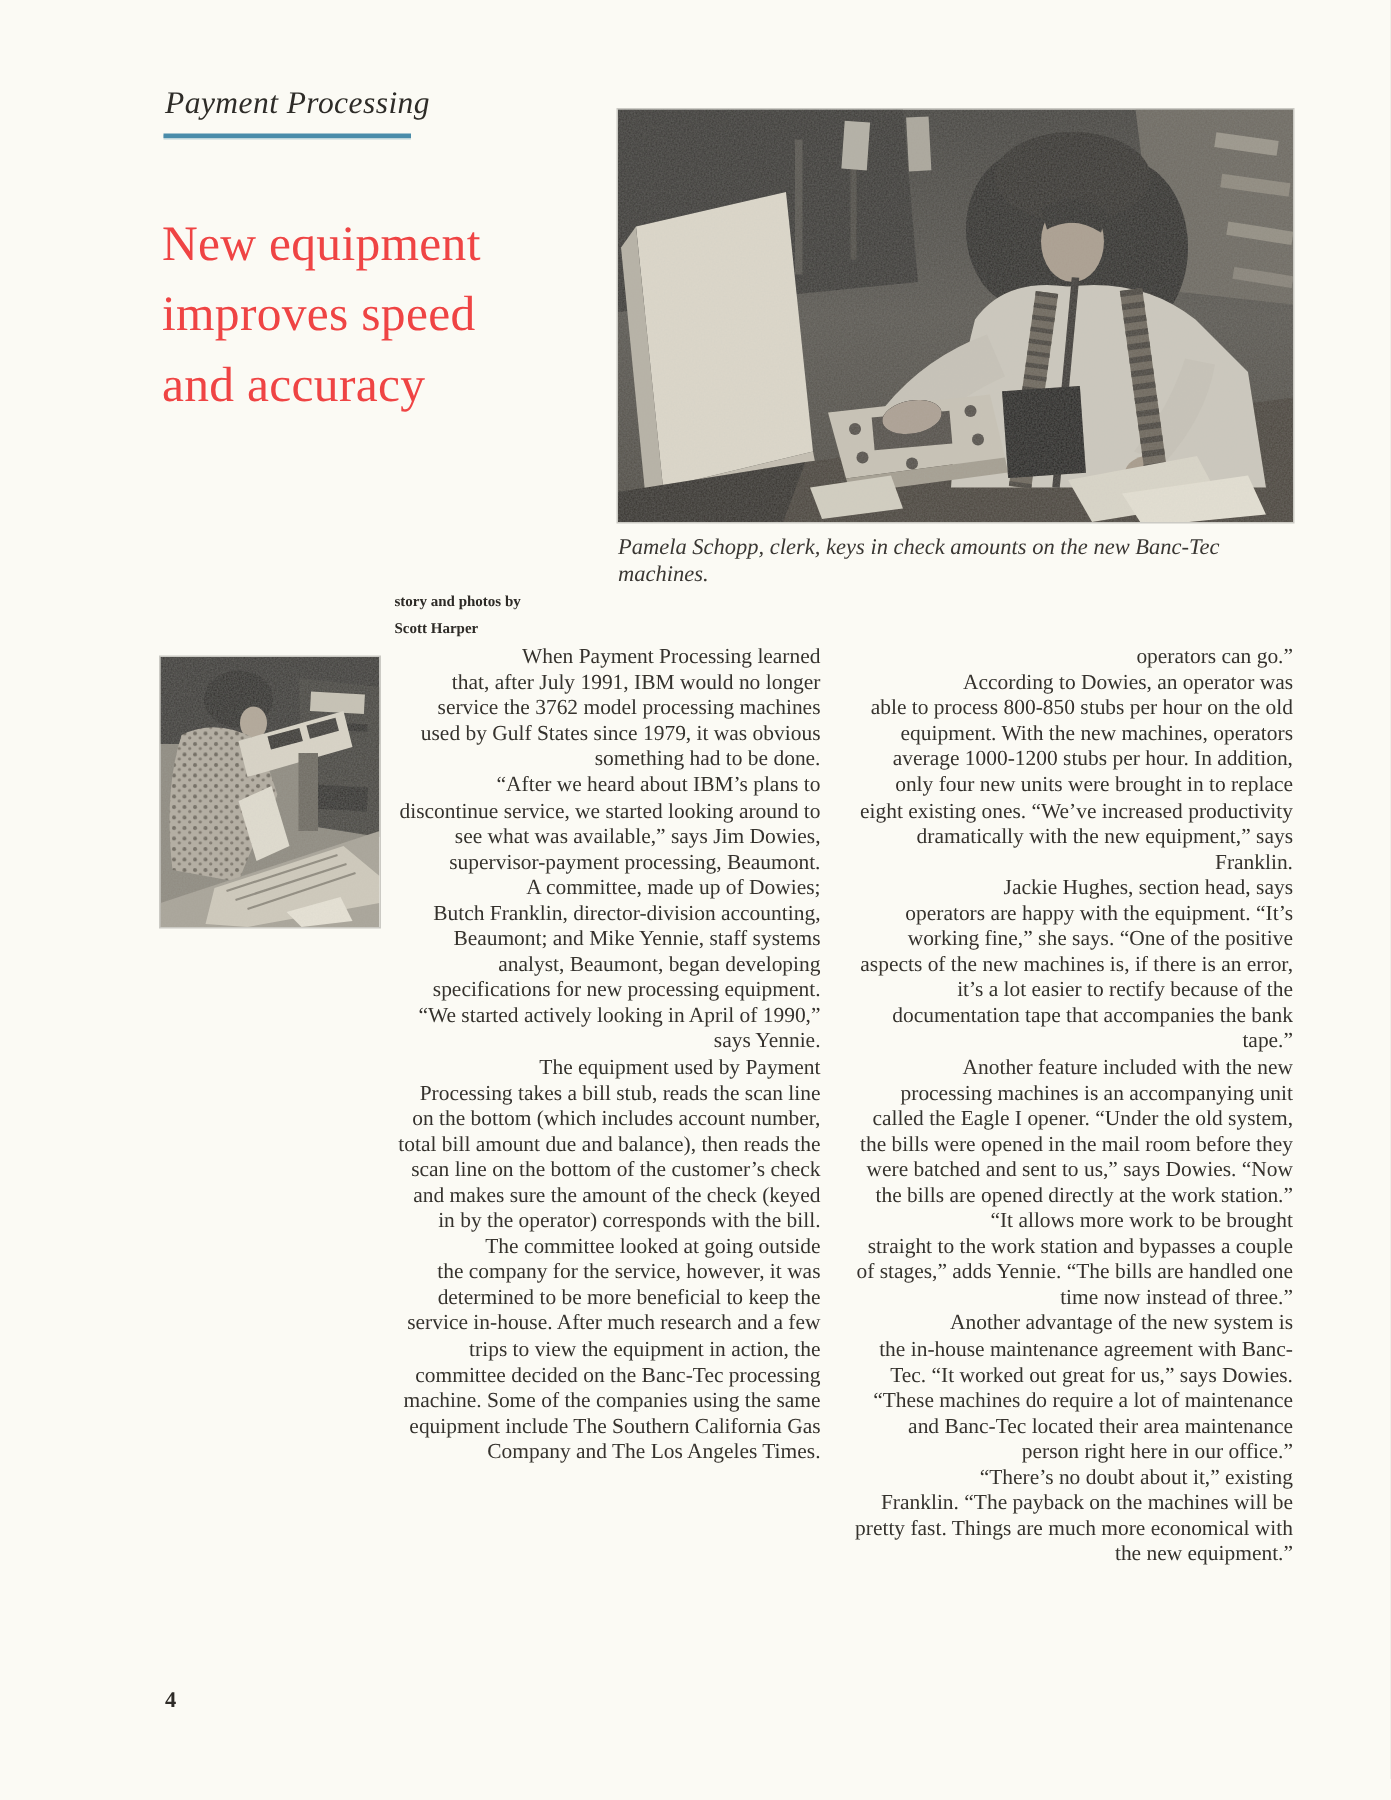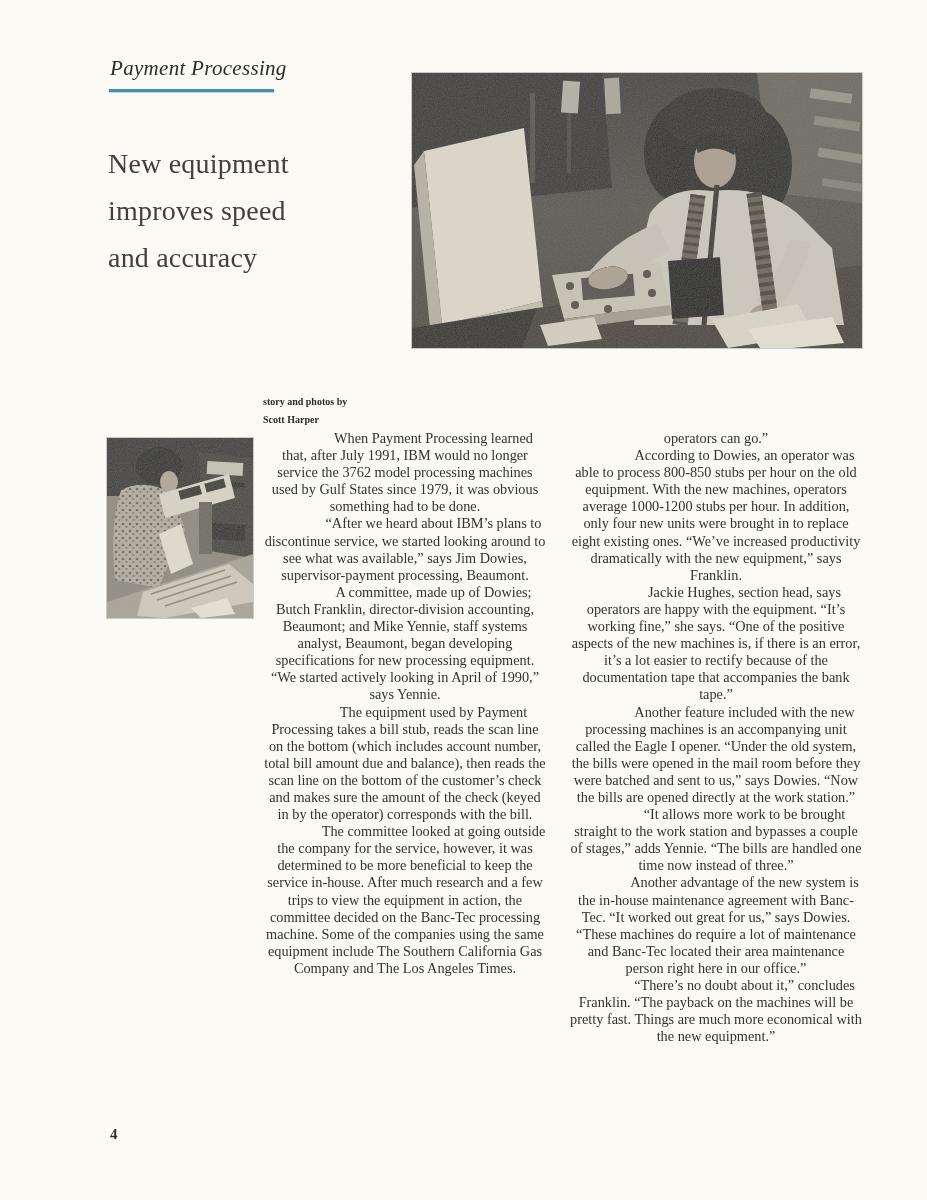--- a/index.html
+++ b/index.html
@@ -22,21 +22,21 @@
     font-style:italic;font-size:21px;color:#2e2c28;
     letter-spacing:.3px;
   }
   .kicker-rule{
     position:absolute;left:109px;top:89px;
     width:165px;height:3px;background:var(--accent);
     box-shadow:0 1px 0 rgba(74,140,170,.35);
   }
   .title{
     position:absolute;left:108px;top:140px;width:330px;
-    font-size:28px;line-height:47px;color:#404040;
+    font-size:33px;line-height:47px;color:#ef4444;
     letter-spacing:.2px;
   }
   .photo{position:absolute;box-shadow:0 0 0 1px rgba(60,58,52,.25);}
   .photo svg{display:block;}
   .main-photo{left:412px;top:73px;width:450px;height:275px;}
   .main-caption{
     position:absolute;left:412px;top:356px;width:455px;
     font-style:italic;font-size:15px;line-height:18px;color:#3a3733;
   }
   .byline{
@@ -44,21 +44,21 @@
     font-weight:bold;font-size:10px;line-height:17.5px;color:#2e2b27;
   }
   .side-photo{left:107px;top:438px;width:146px;height:180px;}
   .side-caption{
     position:absolute;left:108px;top:626px;width:142px;
     font-style:italic;font-size:14.5px;line-height:19px;color:#3a3733;
   }
   .col{
     position:absolute;top:430px;
     font-size:14.3px;line-height:17.1px;
-    text-align:center;color:var(--ink);
+    text-align:right;color:var(--ink);
   }
   .col-1{left:263px;width:284px;}
   .col-2{left:570px;width:292px;}
   .col p{margin:0;}
   .col p.indent{text-indent:57px;}
   .page-number{
     position:absolute;left:110px;top:1126px;
     font-weight:bold;font-size:15px;color:#2e2b27;
   }
 </style>
@@ -149,20 +149,21 @@
         <ellipse cx="196" cy="205" rx="20" ry="11" fill="#ada194" transform="rotate(-10 196 205)"></ellipse>
 
         <rect x="258" y="186" width="52" height="58" fill="#211f1d" transform="rotate(-4 284 215)"></rect>
 
         <polygon points="300,247 386,231 402,261 316,275" fill="#d9d5c8"></polygon>
         <polygon points="336,256 420,244 432,270 350,278" fill="#e3dfd2"></polygon>
         <polygon points="128,252 182,244 190,266 136,273" fill="#d2cec1"></polygon>
       </g>
     </svg>
   </div>
+  <div class="main-caption">Pamela Schopp, clerk, keys in check amounts on the new Banc-Tec machines.</div>
 
   <div class="byline">
     <div>story and photos by</div>
     <div>Scott Harper</div>
   </div>
 
   <div class="photo side-photo">
     <svg width="146" height="180" viewBox="0 0 146 180">
       <defs>
         <pattern id="floral" width="7" height="7" patternUnits="userSpaceOnUse">
@@ -215,18 +216,18 @@
       <p class="indent">The committee looked at going outside the company for the service, however, it was determined to be more beneficial to keep the service in-house.  After much research and a few trips to view the equipment in action, the committee decided on the Banc-Tec processing machine.  Some of the companies using the same equipment include The Southern California Gas Company and The Los Angeles Times.</p>
     </div>
 
   <div class="col col-2">
       <p>operators can go.”</p>
       <p class="indent">According to Dowies, an operator was able to process 800-850 stubs per hour on the old equipment.  With the new machines, operators average 1000-1200 stubs per hour. In addition, only four new units were brought in to replace eight existing ones.  “We’ve increased productivity dramatically with the new equipment,” says Franklin.</p>
       <p class="indent">Jackie Hughes, section head, says operators are happy with the equipment.  “It’s working fine,” she says. “One of the positive aspects of the new machines is, if there is an error, it’s a lot easier to rectify because of the documentation tape that accompanies the bank tape.”</p>
       <p class="indent">Another feature included with the new processing machines is an accompanying unit called the Eagle I opener. “Under the old system, the bills were opened in the mail room before they were batched and sent to us,” says Dowies.  “Now the bills are opened directly at the work station.”</p>
       <p class="indent">“It allows more work to be brought straight to the work station and bypasses a couple of stages,” adds Yennie.  “The bills are handled one time now instead of three.”</p>
       <p class="indent">Another advantage of the new system is the in-house maintenance agreement with Banc-Tec.  “It worked out great for us,” says Dowies.  “These machines do require a lot of maintenance and Banc-Tec located their area maintenance person right here in our office.”</p>
-      <p class="indent">“There’s no doubt about it,” concludes Franklin. “The payback on the machines will be pretty fast.  Things are much more economical with the new equipment.”</p>
+      <p class="indent">“There’s no doubt about it,” existing Franklin. “The payback on the machines will be pretty fast.  Things are much more economical with the new equipment.”</p>
     </div>
 
   <div class="page-number">4</div>
 
 </div>
 
 </body></html>

